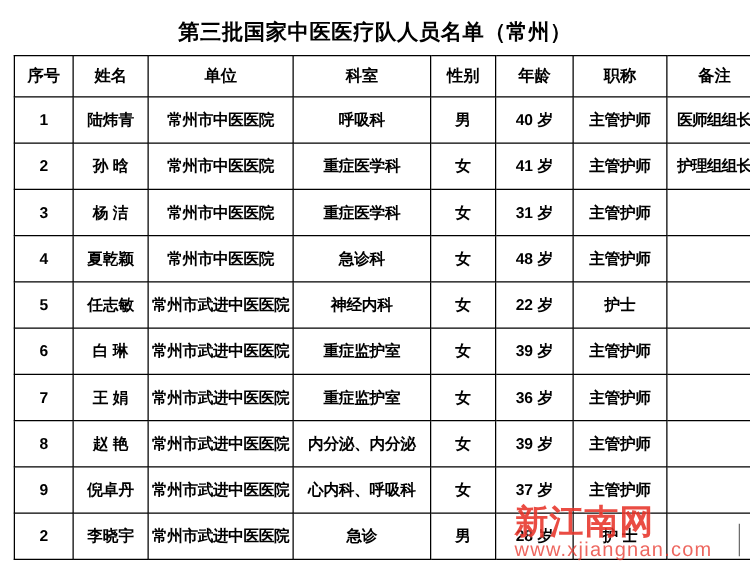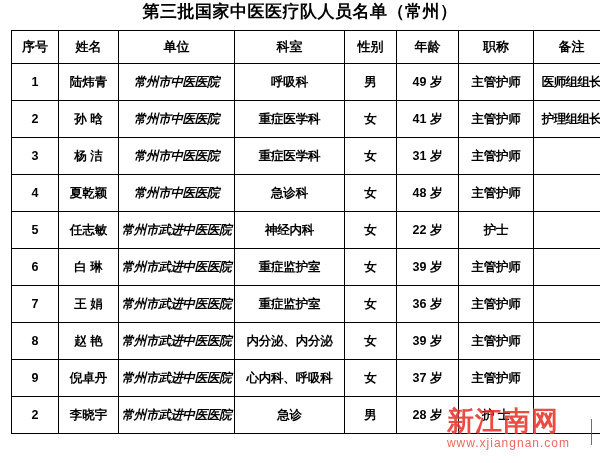--- a/index.html
+++ b/index.html
@@ -19,21 +19,21 @@
     width: 600px;
     height: 463px;
     position: relative;
     box-sizing: border-box;
   }
   .doc-title {
     text-align: center;
     font-size: 17px;
     font-weight: bold;
     letter-spacing: 0.5px;
-    padding-top: 0;
+    padding-top: 14px;
     padding-bottom: 7px;
     color: #000;
   }
   .table-wrap {
     padding: 0 11px;
     box-sizing: border-box;
   }
   table.roster {
     width: 578px;
     border-collapse: collapse;
@@ -61,21 +61,21 @@
   col.c-idx   { width: 47px; }
   col.c-name  { width: 60px; }
   col.c-unit  { width: 116px; }
   col.c-dept  { width: 110px; }
   col.c-sex   { width: 52px; }
   col.c-age   { width: 62px; }
   col.c-title { width: 75px; }
   col.c-note  { width: 76px; }
 
   .cell-idx { font-weight: bold; }
-  .cell-unit { letter-spacing: -0.3px; font-style: italic; }
+  .cell-unit { letter-spacing: -0.3px; }
   .cell-dept { letter-spacing: -0.2px; }
   .cell-title { letter-spacing: -0.2px; }
   .cell-note { letter-spacing: -0.6px; font-size: 12px; }
 
   
   .watermark {
     position: absolute;
     right: 30px;
     bottom: 14px;
     pointer-events: none;
@@ -86,21 +86,21 @@
   .watermark .wm-main {
     font-size: 27px;
     font-weight: bold;
     color: #e8342a;
     opacity: 0.88;
     letter-spacing: 1px;
     text-shadow: 0 0 1px rgba(255,255,255,0.6);
   }
   .watermark .wm-sub {
     margin-top: 2px;
-    font-size: 12px;
+    font-size: 16px;
     color: #e8342a;
     opacity: 0.75;
     letter-spacing: 1px;
   }
   .cursor-mark {
     position: absolute;
     right: 8px;
     bottom: 18px;
     width: 1px;
     height: 26px;
@@ -139,21 +139,21 @@
           <th>备注</th>
         </tr>
       </thead>
       <tbody>
         <tr>
           <td class="cell-idx">1</td>
           <td class="cell-name">陆炜青</td>
           <td class="cell-unit">常州市中医医院</td>
           <td class="cell-dept">呼吸科</td>
           <td class="cell-sex">男</td>
-          <td class="cell-age">49 岁</td>
+          <td class="cell-age">40 岁</td>
           <td class="cell-title">主管护师</td>
           <td class="cell-note">医师组组长</td>
         </tr>
         <tr>
           <td class="cell-idx">2</td>
           <td class="cell-name">孙 晗</td>
           <td class="cell-unit">常州市中医医院</td>
           <td class="cell-dept">重症医学科</td>
           <td class="cell-sex">女</td>
           <td class="cell-age">41 岁</td>

